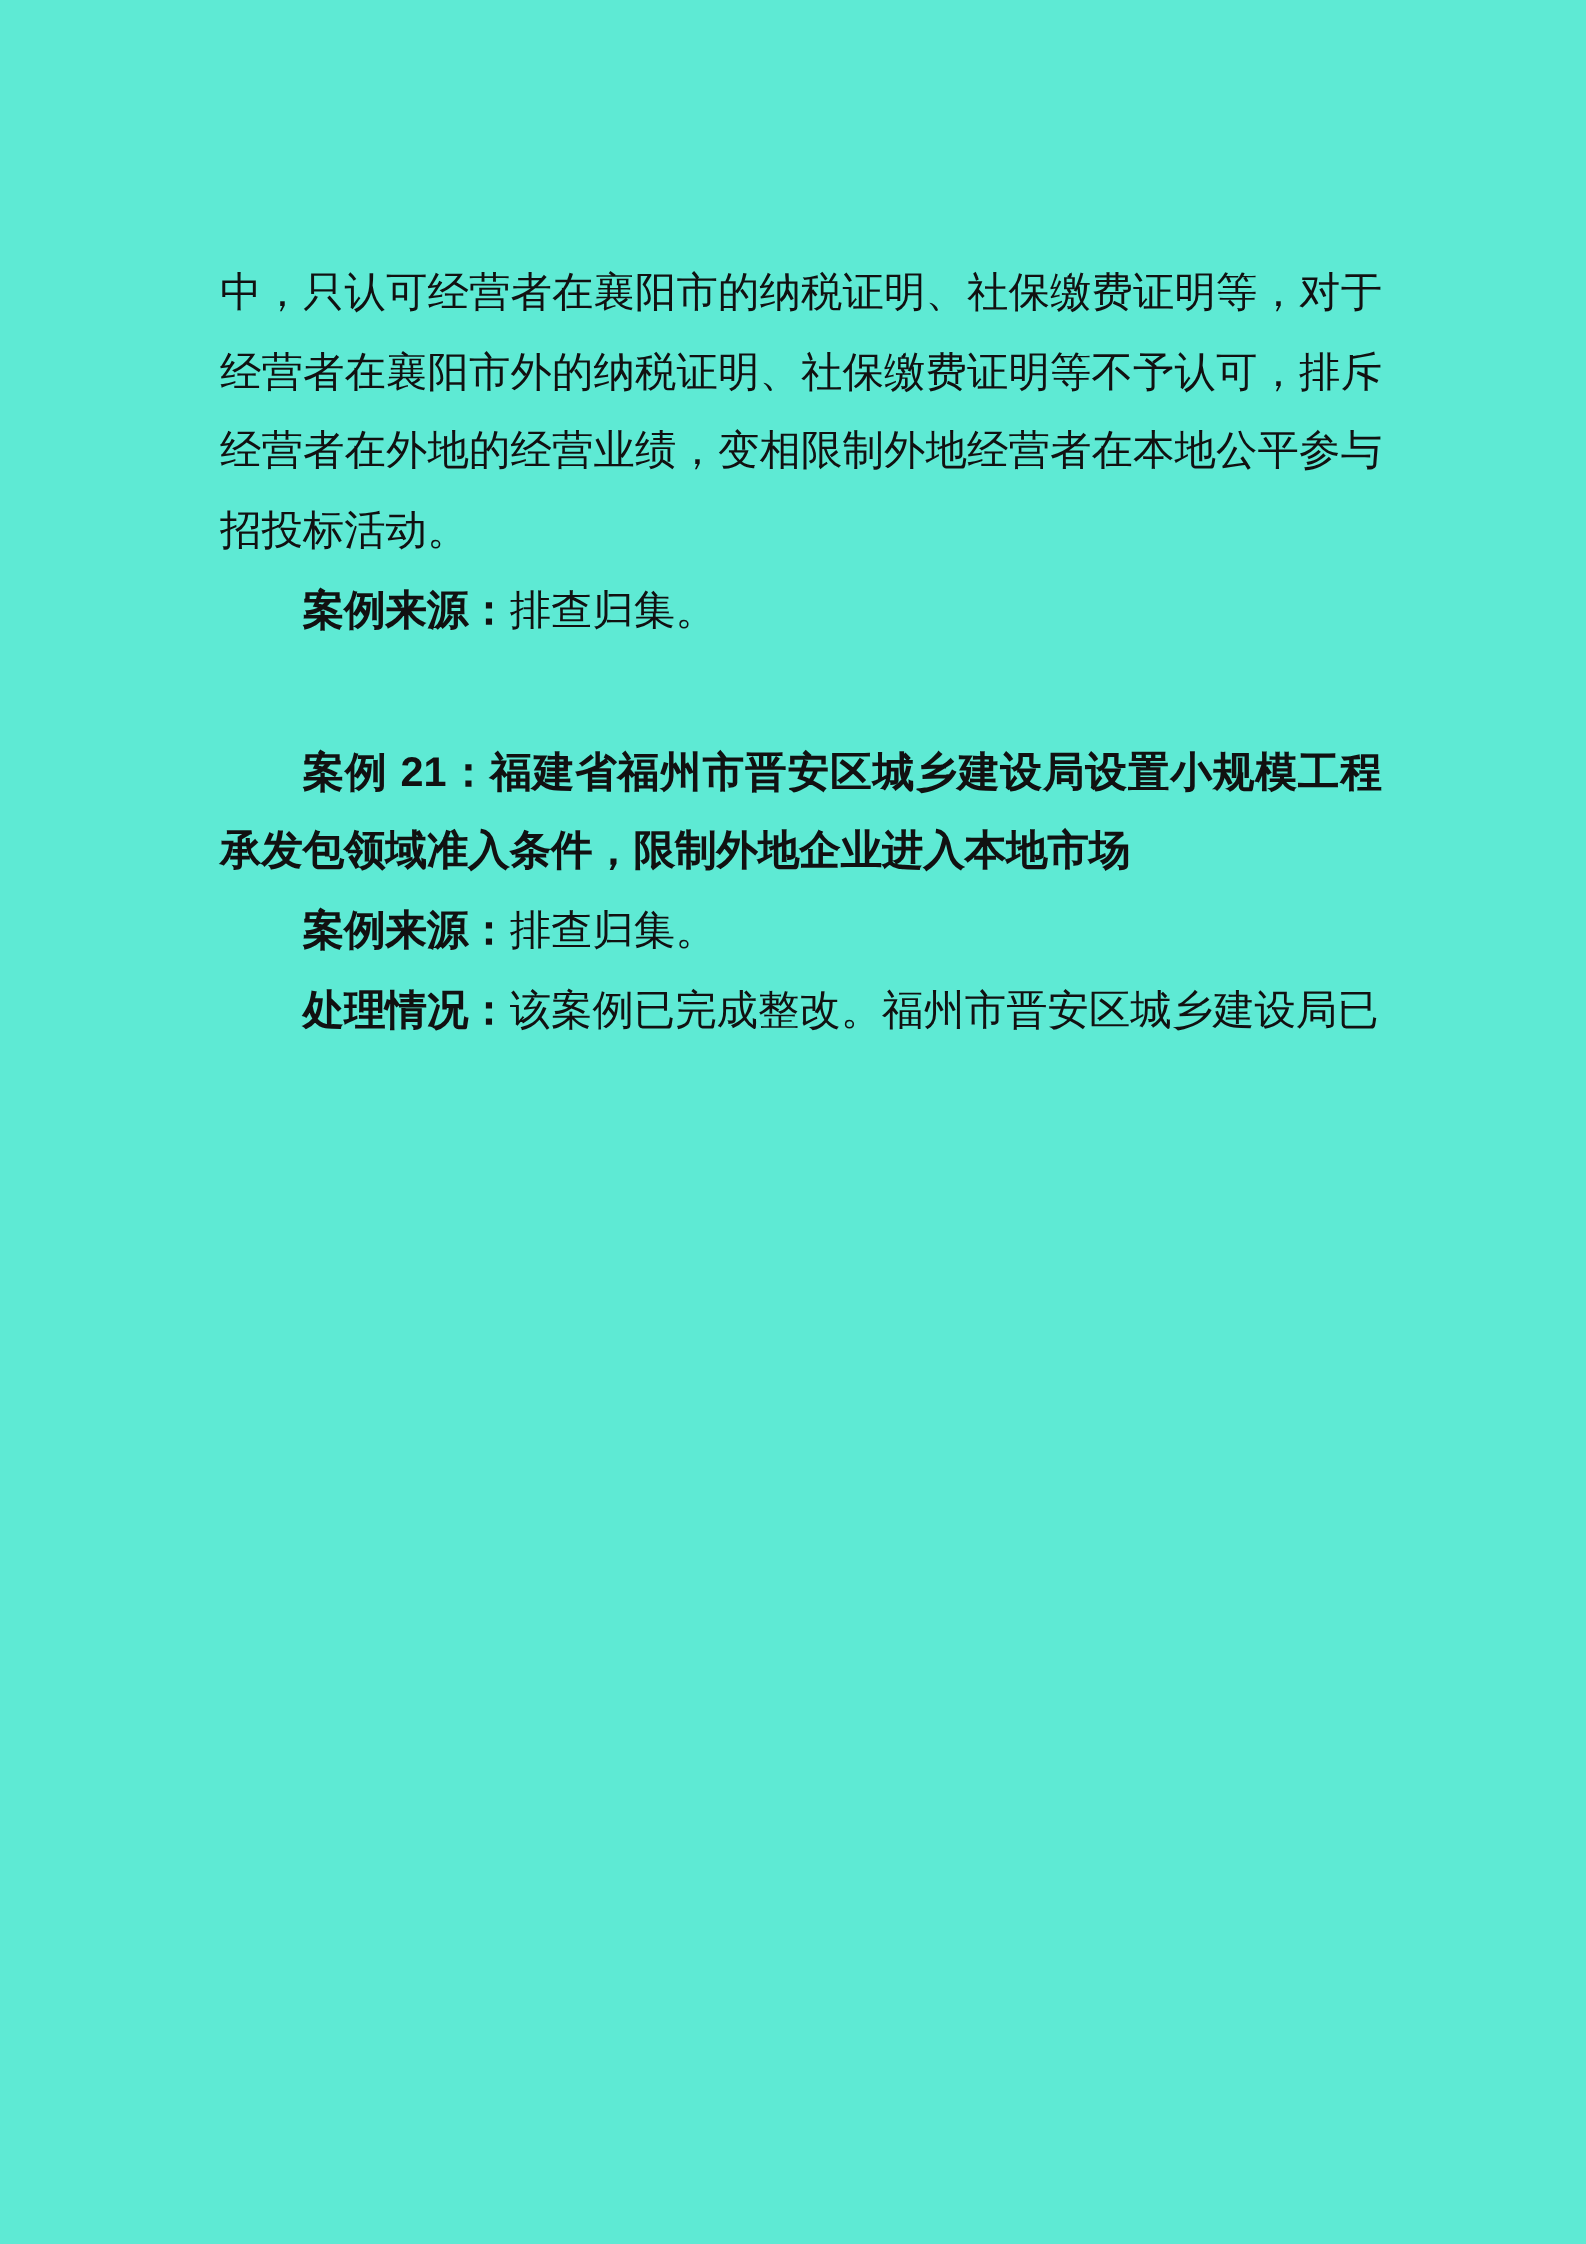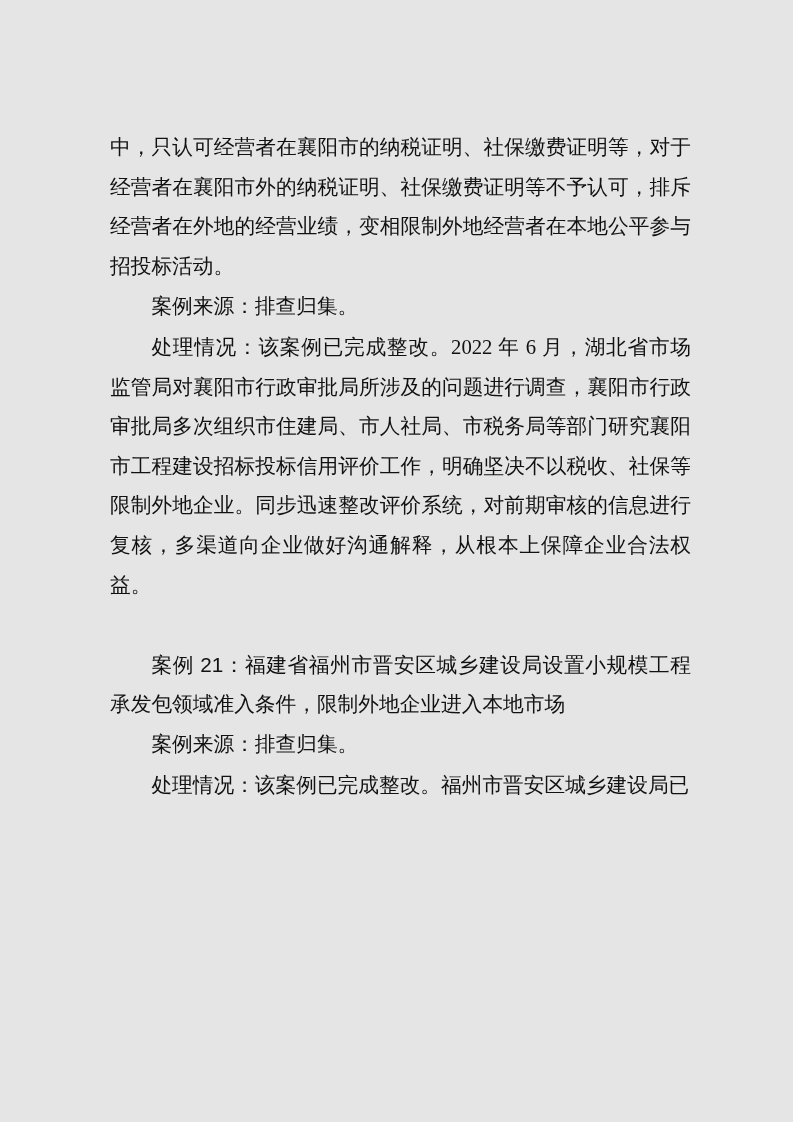--- a/index.html
+++ b/index.html
@@ -4,21 +4,21 @@
 <style>
   html, body {
     margin: 0;
     padding: 0;
     background: #ffffff;
   }
   .page {
     position: relative;
     width: 793px;
     height: 1122px;
-    background: #e5e5e5;
+    background: #5eead4;
     color: #111111;
     font-family: "Liberation Serif", "DejaVu Serif", serif;
     overflow: hidden;
   }
   .content {
     position: absolute;
     left: 110px;
     top: 128px;
     width: 581px;
   }
@@ -27,25 +27,25 @@
     font-size: 20.7px;
     line-height: 39.6px;
     text-align: justify;
     word-break: break-all;
   }
   .indent {
     text-indent: 2em;
   }
   .label {
     font-family: "Liberation Sans", "DejaVu Sans", sans-serif;
-    font-weight: 400;
+    font-weight: 700;
   }
   .heading {
     font-family: "Liberation Sans", "DejaVu Sans", sans-serif;
-    font-weight: 400;
+    font-weight: 700;
     margin-top: 39.6px !important;
   }
   .footer {
     position: absolute;
     top: 1000px;
     left: 0;
     width: 100%;
     text-align: center;
     font-size: 19px;
     line-height: 24px;
@@ -56,21 +56,20 @@
 </head>
 <body>
 
 <div class="page">
   <div class="content">
 
     <p>中，只认可经营者在襄阳市的纳税证明、社保缴费证明等，对于经营者在襄阳市外的纳税证明、社保缴费证明等不予认可，排斥经营者在外地的经营业绩，变相限制外地经营者在本地公平参与招投标活动。</p>
 
     <p class="indent"><span class="label">案例来源：</span><span>排查归集。</span></p>
 
-    <p class="indent"><span class="label">处理情况：</span><span>该案例已完成整改。2022 年 6 月，湖北省市场监管局对襄阳市行政审批局所涉及的问题进行调查，襄阳市行政审批局多次组织市住建局、市人社局、市税务局等部门研究襄阳市工程建设招标投标信用评价工作，明确坚决不以税收、社保等限制外地企业。同步迅速整改评价系统，对前期审核的信息进行复核，多渠道向企业做好沟通解释，从根本上保障企业合法权益。</span></p>
 
     <p class="heading indent">案例 21：福建省福州市晋安区城乡建设局设置小规模工程承发包领域准入条件，限制外地企业进入本地市场</p>
 
 
     <p class="indent"><span class="label">案例来源：</span><span>排查归集。</span></p>
 
     <p class="indent"><span class="label">处理情况：</span><span>该案例已完成整改。福州市晋安区城乡建设局已</span></p>
 
   </div>
 

